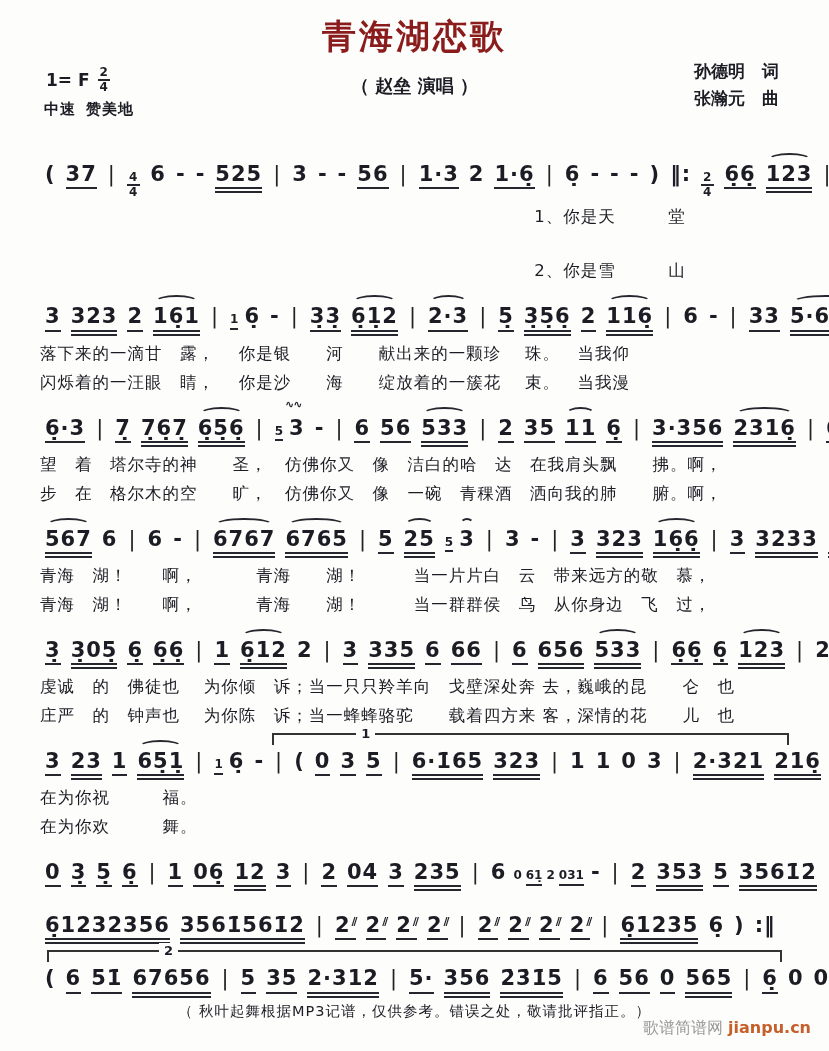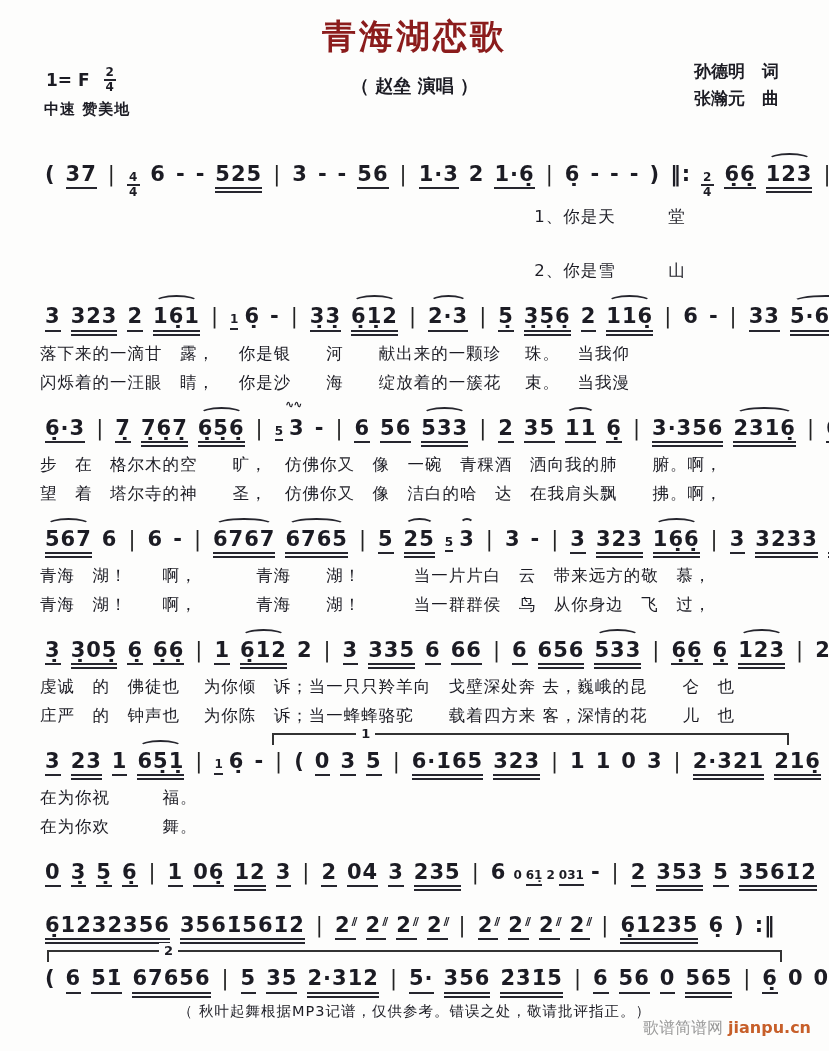--- a/index.html
+++ b/index.html
@@ -5,22 +5,22 @@
   html,body{margin:0;padding:0;background:#e8e8e8;}
   .page{position:relative;width:829px;height:1051px;margin:0 auto;background:#fdfdfc;
         font-family:"DejaVu Sans","Liberation Sans",sans-serif;color:#1c1c24;overflow:hidden;}
   .inner{padding:14px 40px 0 40px;}
 
   
   .hdr{position:relative;height:128px;}
   .title{margin:0;text-align:center;font-size:34px;font-weight:700;letter-spacing:3px;color:#8b1c1c;}
   .subtitle{text-align:center;font-size:18px;font-weight:700;margin-top:14px;}
   .credits{position:absolute;right:10px;top:44px;text-align:left;font-size:17px;font-weight:700;line-height:1.6;}
-  .keyline{position:absolute;left:6px;top:52px;font-size:17px;font-weight:700;display:flex;align-items:center;gap:14px;}
-  .tempo{position:absolute;left:4px;top:86px;font-size:15px;font-weight:700;letter-spacing:1px;}
+  .keyline{position:absolute;left:6px;top:52px;font-size:17px;font-weight:700;display:flex;align-items:center;gap:8px;}
+  .tempo{position:absolute;left:4px;top:86px;font-size:15px;font-weight:700;letter-spacing:1px;font-family:Liberation Mono, monospace;}
 
   
   .score{margin-top:2px;}
   .m-line{position:relative;padding-top:18px;margin-bottom:4px;}
   .notes{display:flex;align-items:baseline;flex-wrap:nowrap;font-size:21px;font-weight:700;letter-spacing:1px;white-space:nowrap;}
   .tok{display:inline-block;margin:0 5px;position:relative;line-height:1.15;}
   .tok.bar{margin:0 6px;font-weight:400;color:#222;}
   .u1{border-bottom:2px solid #26262e;padding-bottom:1px;}
   .u2{border-bottom:6px double #26262e;padding-bottom:1px;}
   .g{font-size:12px;vertical-align:9px;margin-right:1px;letter-spacing:0;}
@@ -154,22 +154,22 @@
             <span class="tok u1">2</span>
             <span class="tok u1">35</span>
             <span class="tok u1 arc">11</span>
             <span class="tok u1">6̣</span>
             <span class="tok bar">|</span>
             <span class="tok u2">3·356</span>
             <span class="tok u2 arc">2316̣</span>
             <span class="tok bar">|</span>
             <span class="tok u1">6̣</span>
           </div>
+          <div class="lyric">望　着　塔尔寺的神　　圣，　仿佛你又　像　洁白的哈　达　在我肩头飘　　拂。啊，</div>
           <div class="lyric">步　在　格尔木的空　　旷，　仿佛你又　像　一碗　青稞酒　洒向我的肺　　腑。啊，</div>
-          <div class="lyric">望　着　塔尔寺的神　　圣，　仿佛你又　像　洁白的哈　达　在我肩头飘　　拂。啊，</div>
         </div>
         <div class="m-line">
           <div class="notes">
             <span class="tok u2 arc">567</span>
             <span class="tok">6</span>
             <span class="tok bar">|</span>
             <span class="tok">6</span>
             <span class="tok">-</span>
             <span class="tok bar">|</span>
             <span class="tok u2 arc">6767</span>

